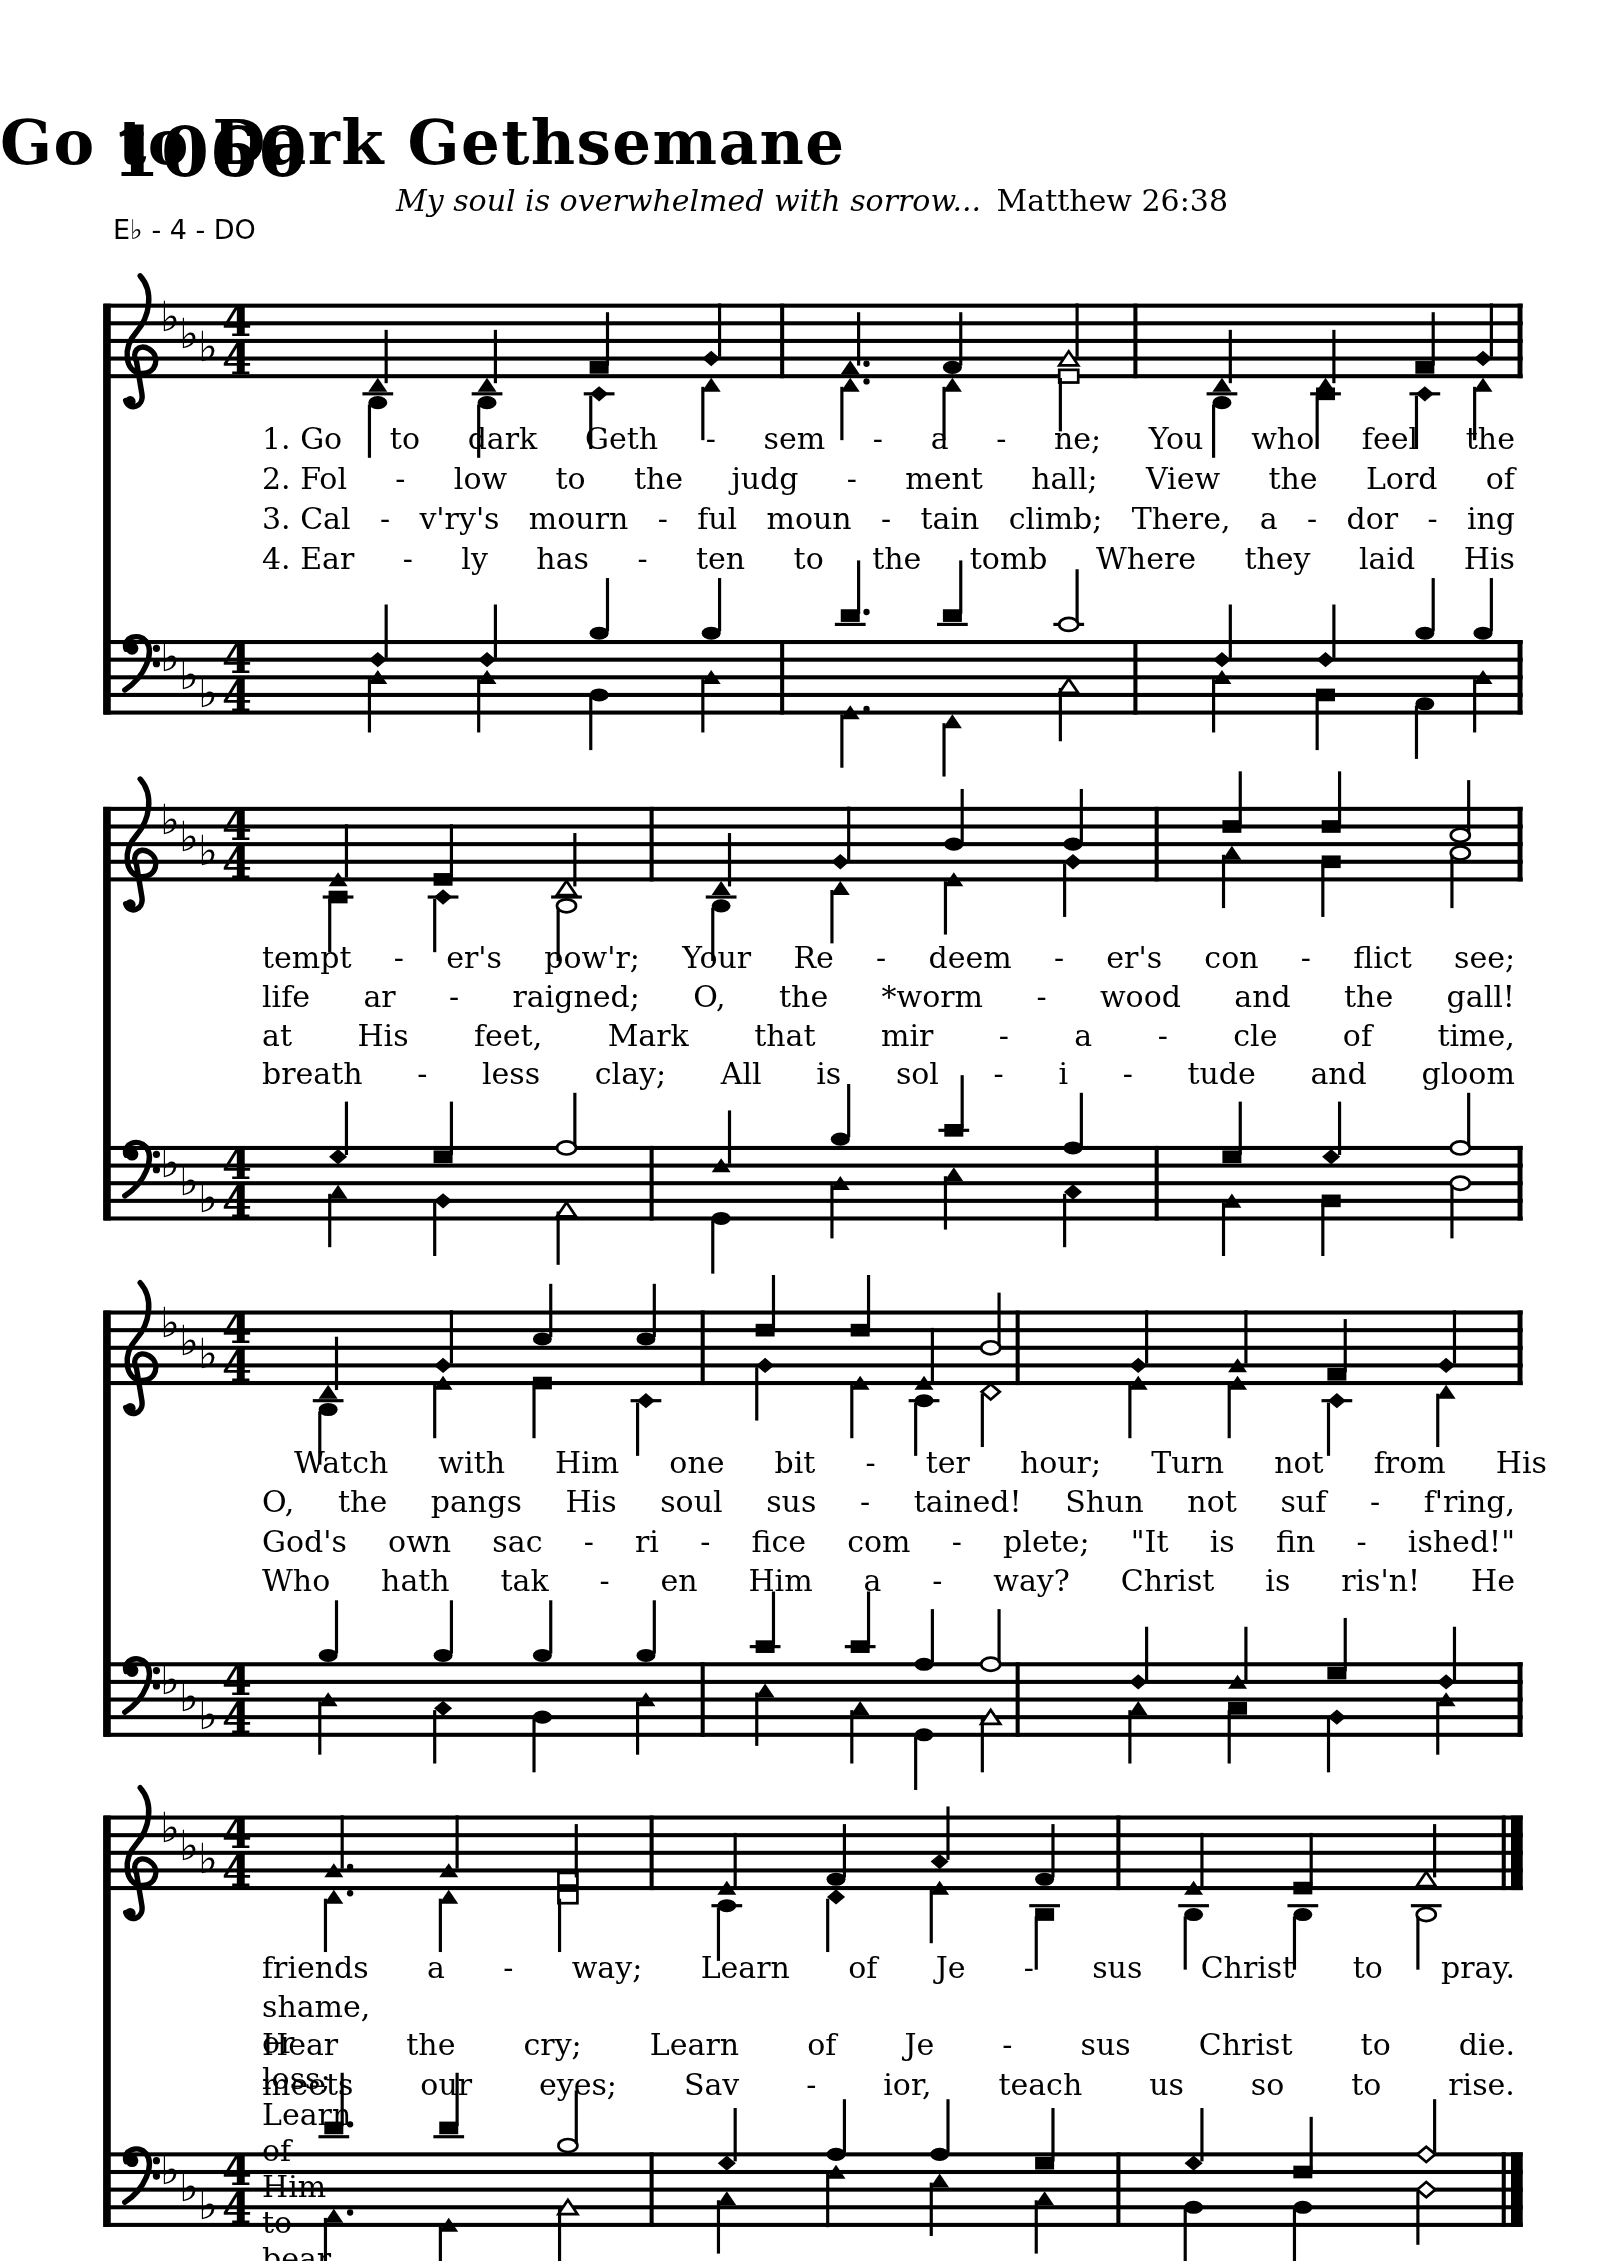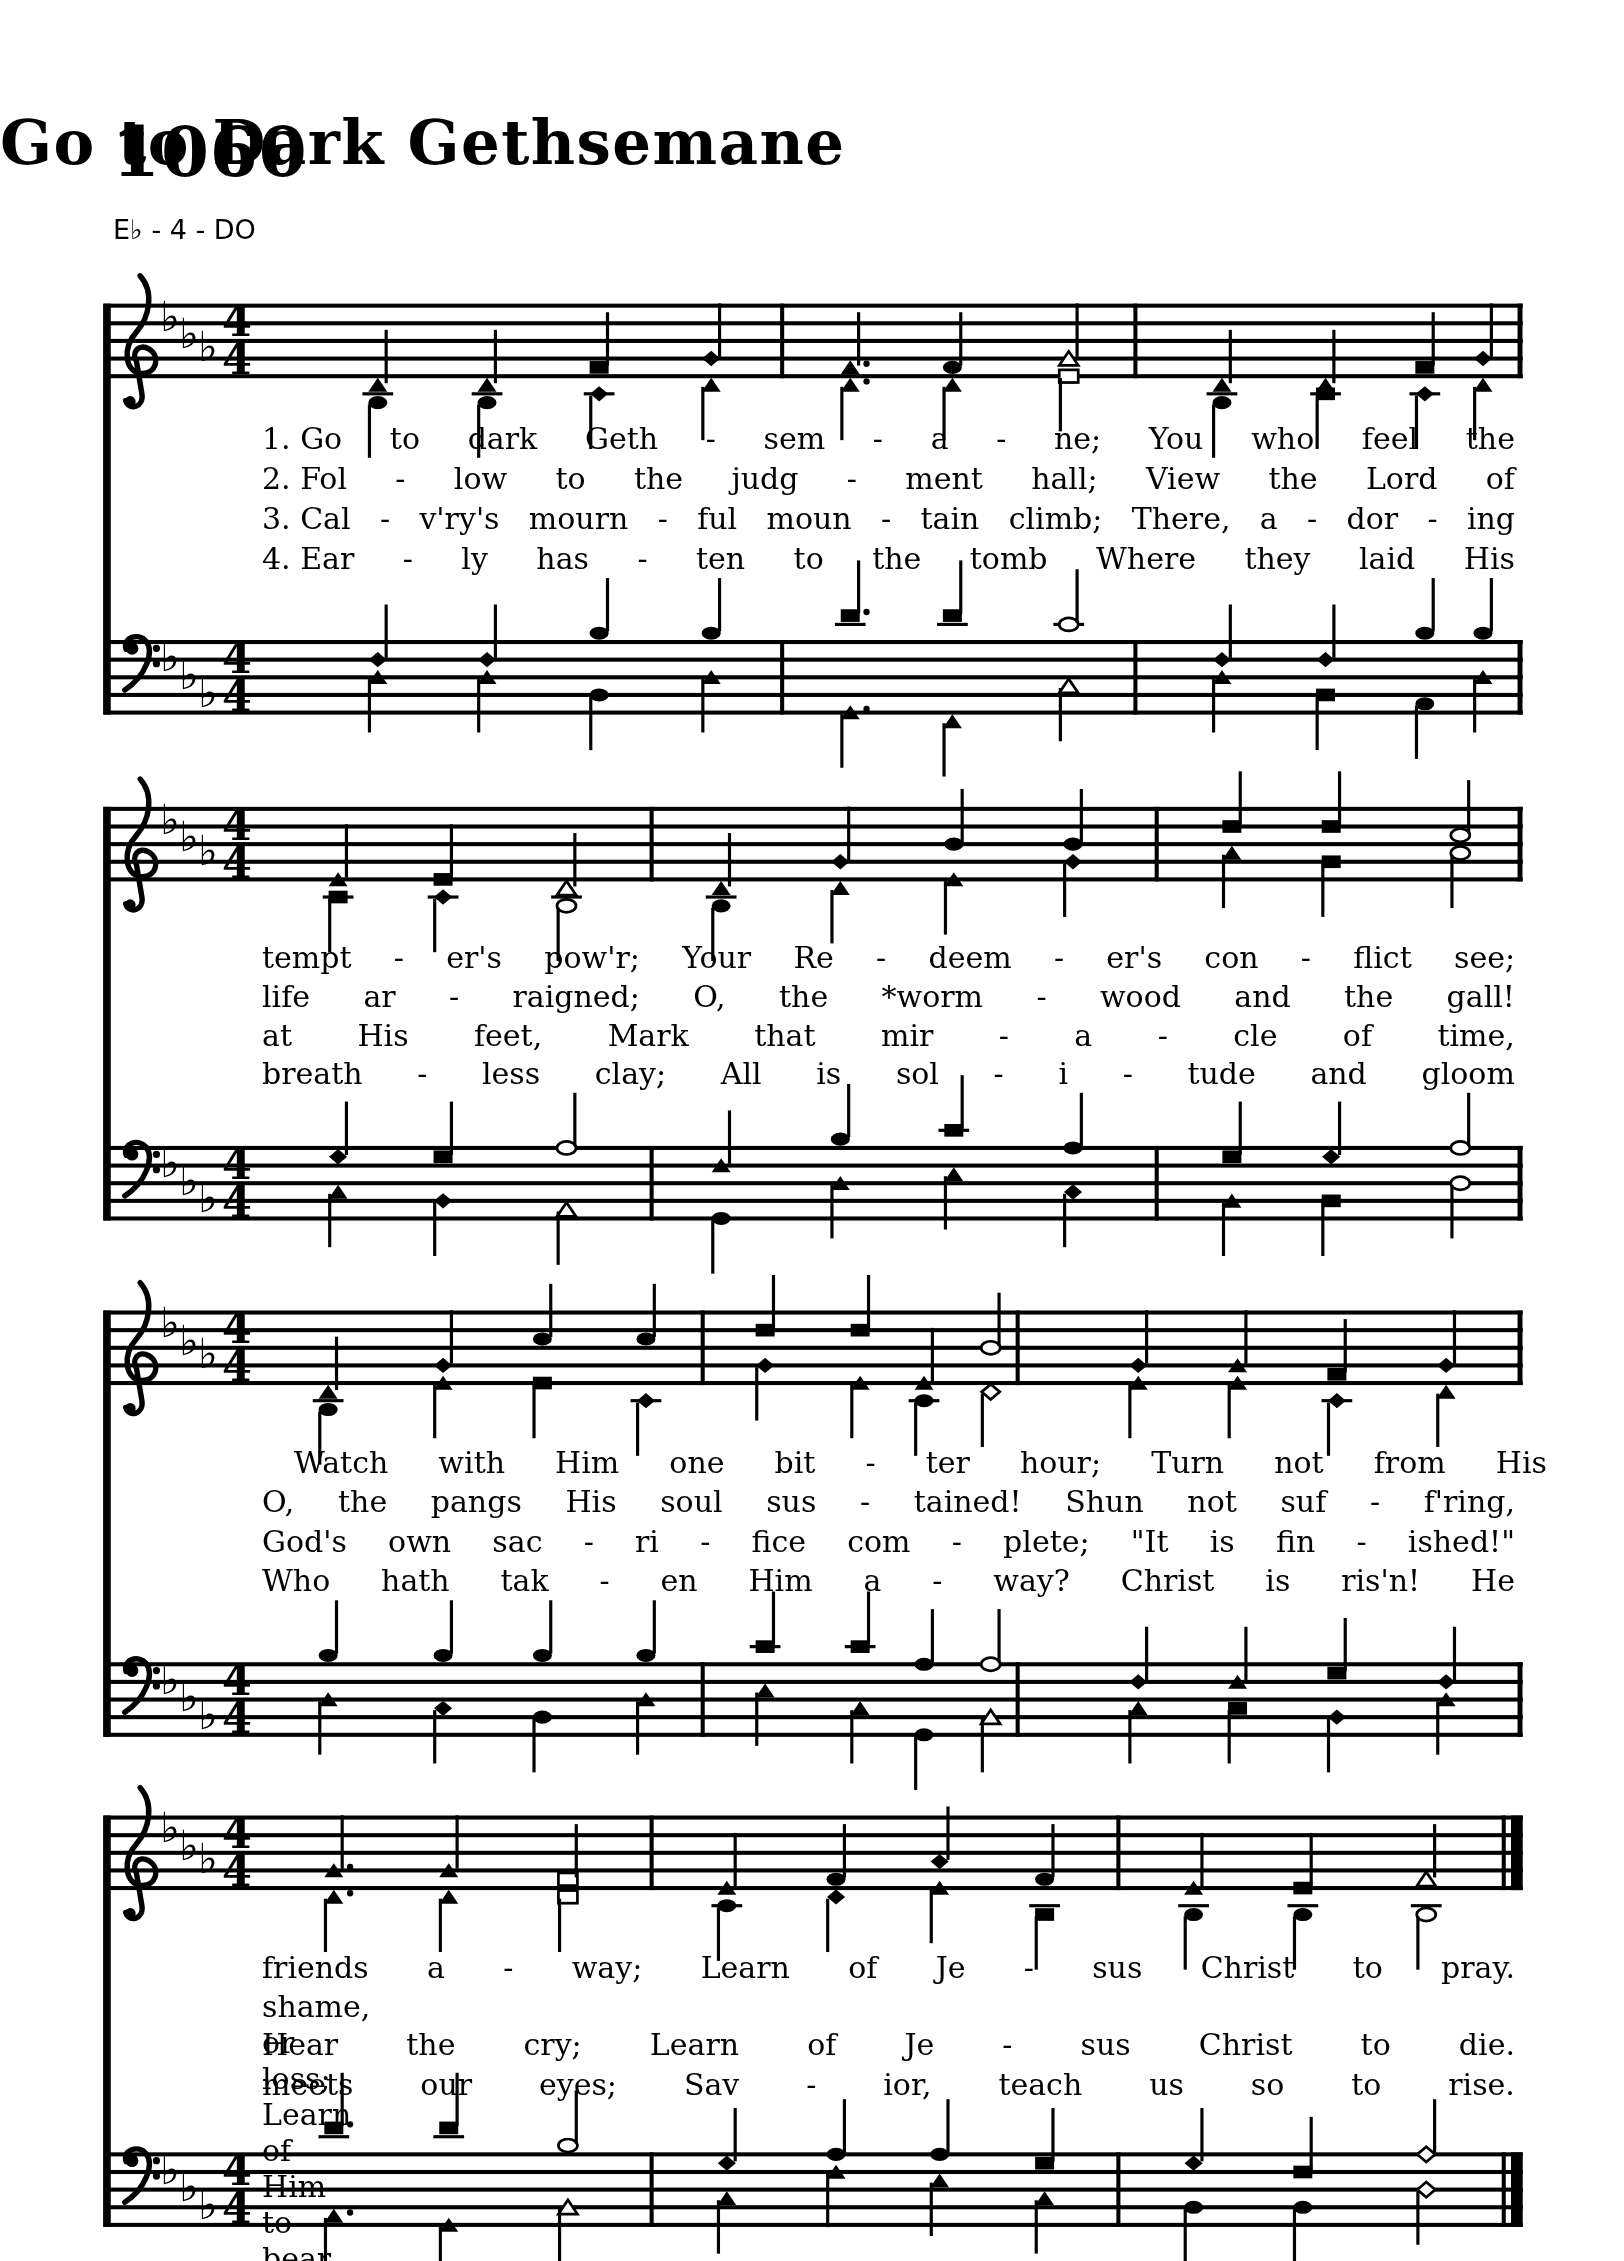--- a/index.html
+++ b/index.html
@@ -16,20 +16,23 @@
   .lyric-line{position:absolute;left:262px;width:1253px;display:flex;justify-content:space-between;
               font-size:30px;line-height:36px;white-space:pre;}
 </style>
 </head>
 <body>
 
 <div class="page">
 
   <div class="abs hymn-number">1060</div>
   <div class="abs hymn-title">Go to Dark Gethsemane</div>
+  <div class="abs scripture">
+    <span class="quote">My soul is overwhelmed with sorrow...</span><span class="ref">Matthew 26:38</span>
+  </div>
   <div class="abs key-line">E♭ - 4 - DO</div>
 
   <svg class="abs music-svg" id="music" width="1624" height="2465" viewBox="0 0 3592 5450" xmlns="http://www.w3.org/2000/svg">
       <rect x="228" y="670.5" width="17" height="909" fill="#000"></rect>
       <rect x="230" y="670.5" width="3138" height="9" fill="#000"></rect>
       <rect x="230" y="709.5" width="3138" height="9" fill="#000"></rect>
       <rect x="230" y="748.5" width="3138" height="9" fill="#000"></rect>
       <rect x="230" y="787.5" width="3138" height="9" fill="#000"></rect>
       <rect x="230" y="826.5" width="3138" height="9" fill="#000"></rect>
       <path d="M 310 609 C 342 645 330 701 302 733

